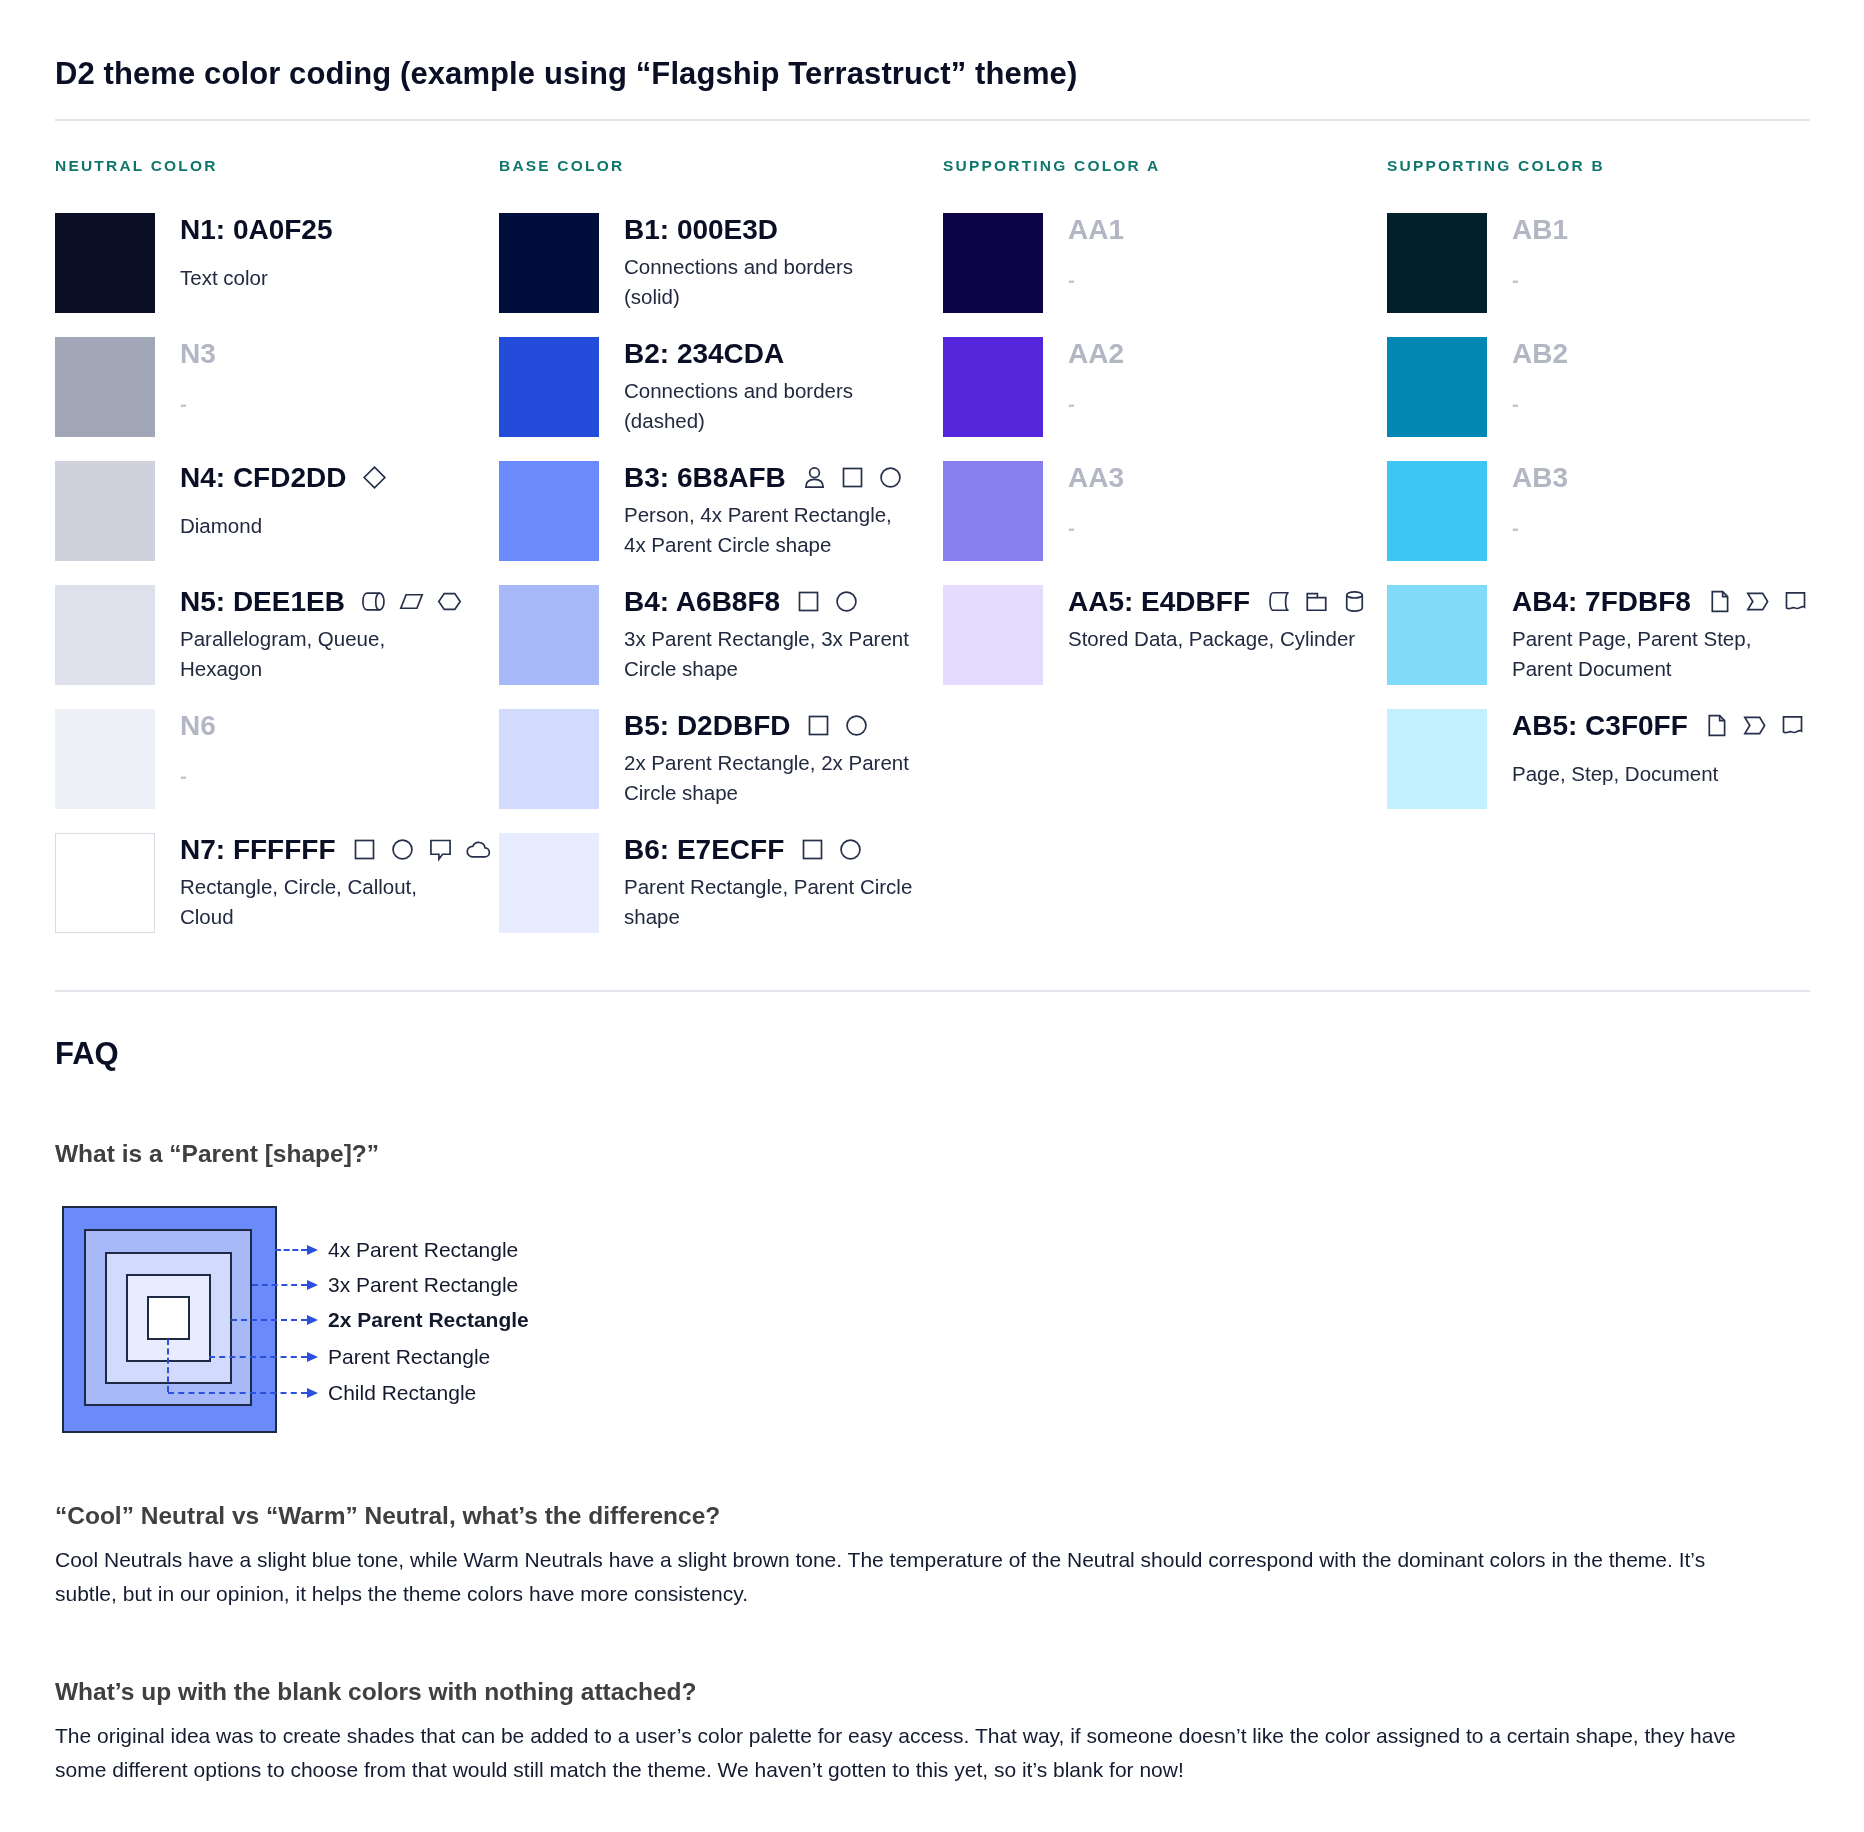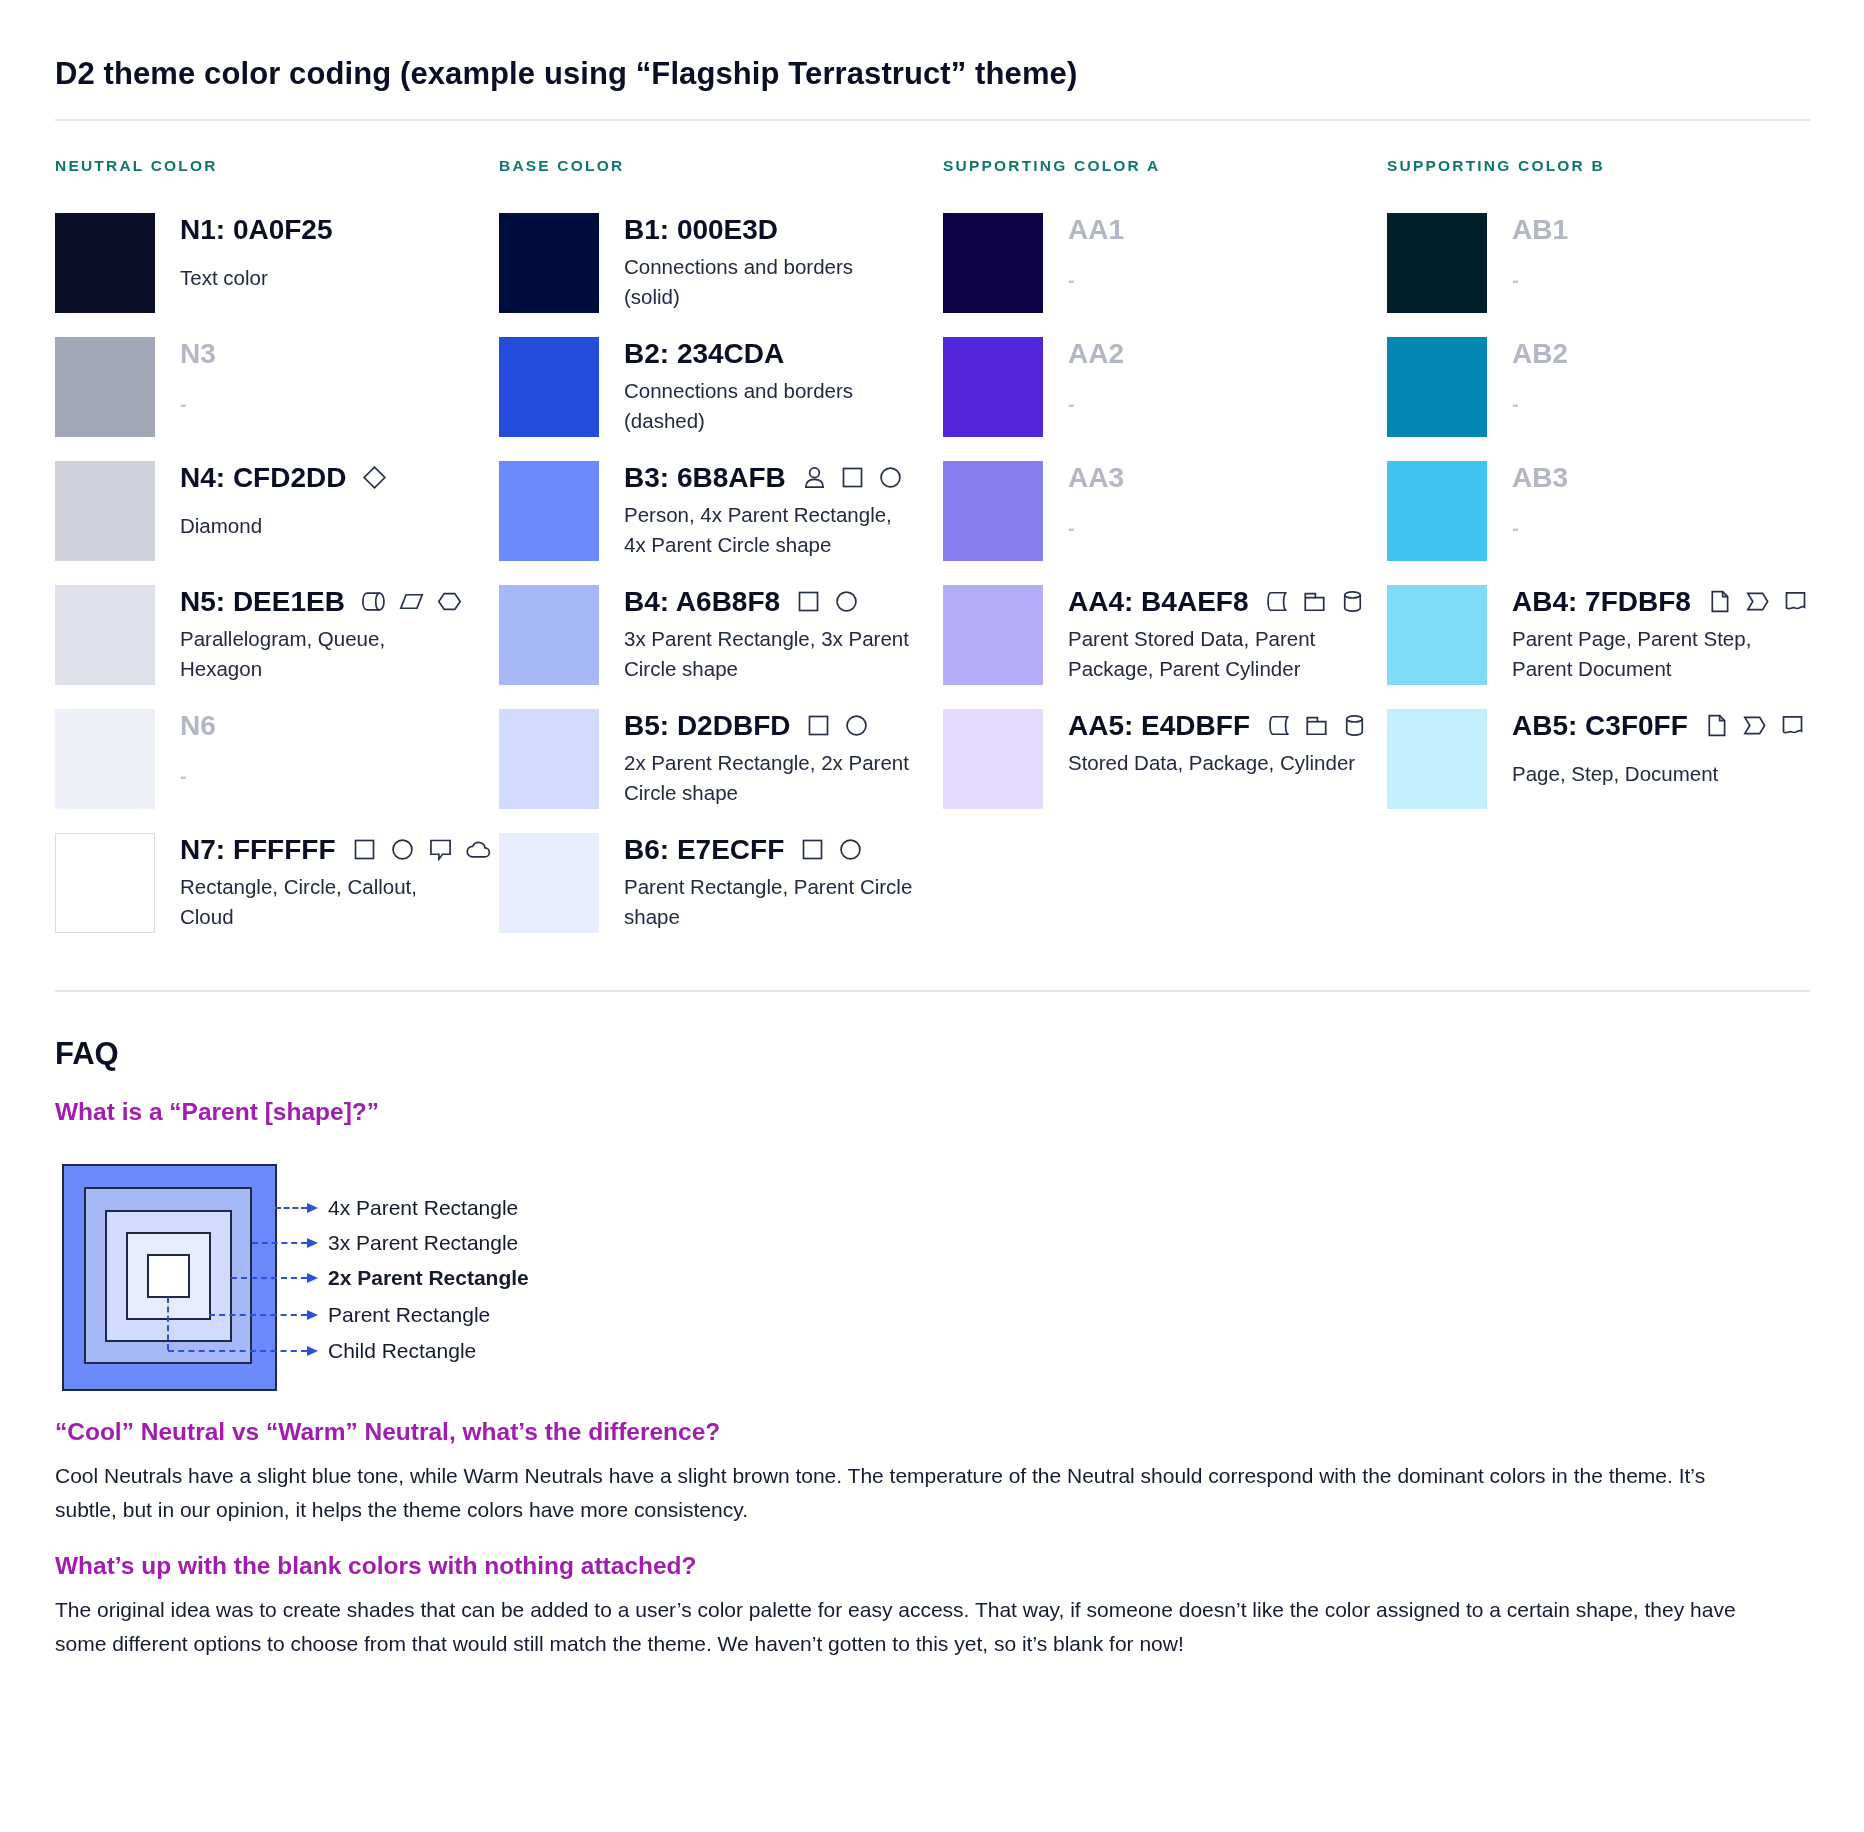--- a/index.html
+++ b/index.html
@@ -26,21 +26,21 @@
   .name-line { display:flex; align-items:center; gap:15px; height:31px; }
   .name { font-size:28px; font-weight:700; color:#0A0F25; white-space:nowrap; }
   .icons { display:flex; gap:11px; align-items:center; }
   .icon { width:27px; height:27px; display:block; }
   .desc { font-size:20.5px; color:#222A40; line-height:30px; margin-top:7px; max-width:292px; }
   .row.loose .desc { margin-top:18px; }
   .row.inactive .name { color:#B3B7C4; }
   .row.inactive .desc { color:#C4C7D1; margin-top:20px; font-weight:700; }
 
   .faq-heading { font-size:31px; font-weight:700; margin-top:44px; }
-  .faq-q { font-size:24.5px; font-weight:700; margin-top:26px; color:#a21caf; }
+  .faq-q { font-size:24.5px; font-weight:700; margin-top:68px; color:#404040; }
   .faq-a { font-size:21px; line-height:33.5px; color:#151C32; margin-top:13px; max-width:1705px; }
 
   .diagram { position:relative; height:228px; margin-top:38px; margin-left:7px; width:900px; }
   .sq { position:absolute; border:2px solid #1E2944; }
   .sq-4x { left:0; top:0; width:215px; height:227px; }
   .sq-3x { left:22px; top:23px; width:168px; height:177px; }
   .sq-2x { left:43px; top:46px; width:127px; height:132px; }
   .sq-1x { left:64px; top:68px; width:85px; height:88px; }
   .sq-child { left:85px; top:90px; width:43px; height:44px; }
   .dg-line { position:absolute; border-top:2px dashed #2A50DC; }
@@ -335,40 +335,20 @@
         <div class="row inactive">
           <div class="swatch" style="background-color: rgb(135, 126, 239);"></div>
           <div class="rowtext">
             <div class="name-line">
                 <span class="name">AA3</span>
               </div>
             <div class="desc">-</div>
           </div>
         </div>
         <div class="row">
-          <div class="swatch" style="background-color: rgb(180, 174, 248);"></div>
-          <div class="rowtext">
-            <div class="name-line">
-              <span class="name">AA4: B4AEF8</span>
-              <span class="icons">
-                <svg class="icon" viewBox="0 0 24 24">
-                    <use href="#i-stored"></use>
-                  </svg>
-                <svg class="icon" viewBox="0 0 24 24">
-                    <use href="#i-package"></use>
-                  </svg>
-                <svg class="icon" viewBox="0 0 24 24">
-                    <use href="#i-cylinder"></use>
-                  </svg>
-              </span>
-            </div>
-            <div class="desc">Parent Stored Data, Parent Package, Parent Cylinder</div>
-          </div>
-        </div>
-        <div class="row">
           <div class="swatch" style="background-color: rgb(228, 219, 255);"></div>
           <div class="rowtext">
             <div class="name-line">
               <span class="name">AA5: E4DBFF</span>
               <span class="icons">
                 <svg class="icon" viewBox="0 0 24 24">
                     <use href="#i-stored"></use>
                   </svg>
                 <svg class="icon" viewBox="0 0 24 24">
                     <use href="#i-package"></use>

